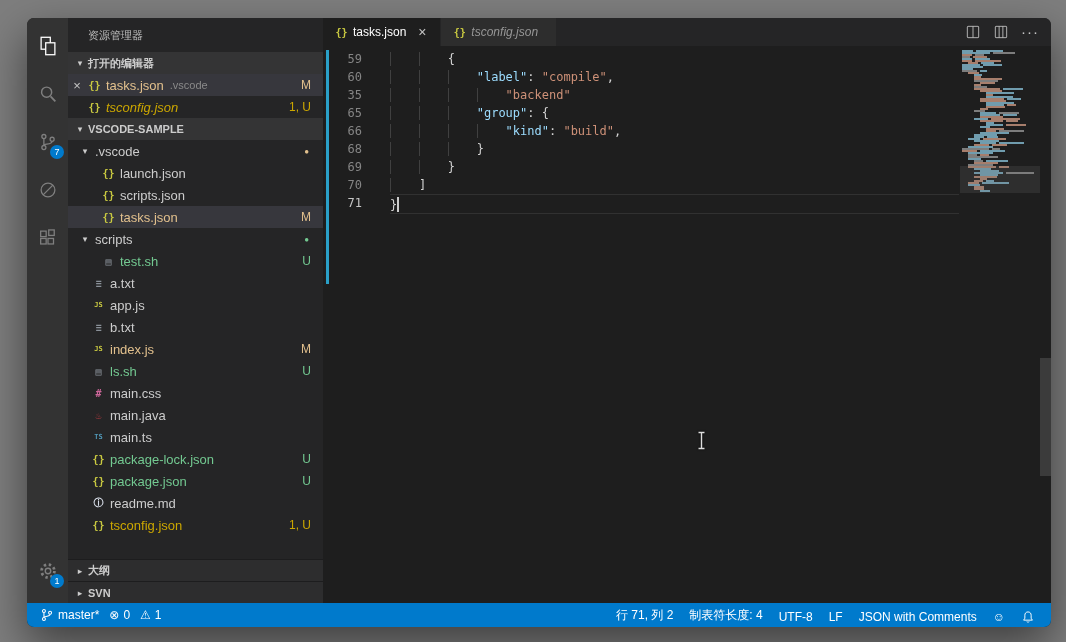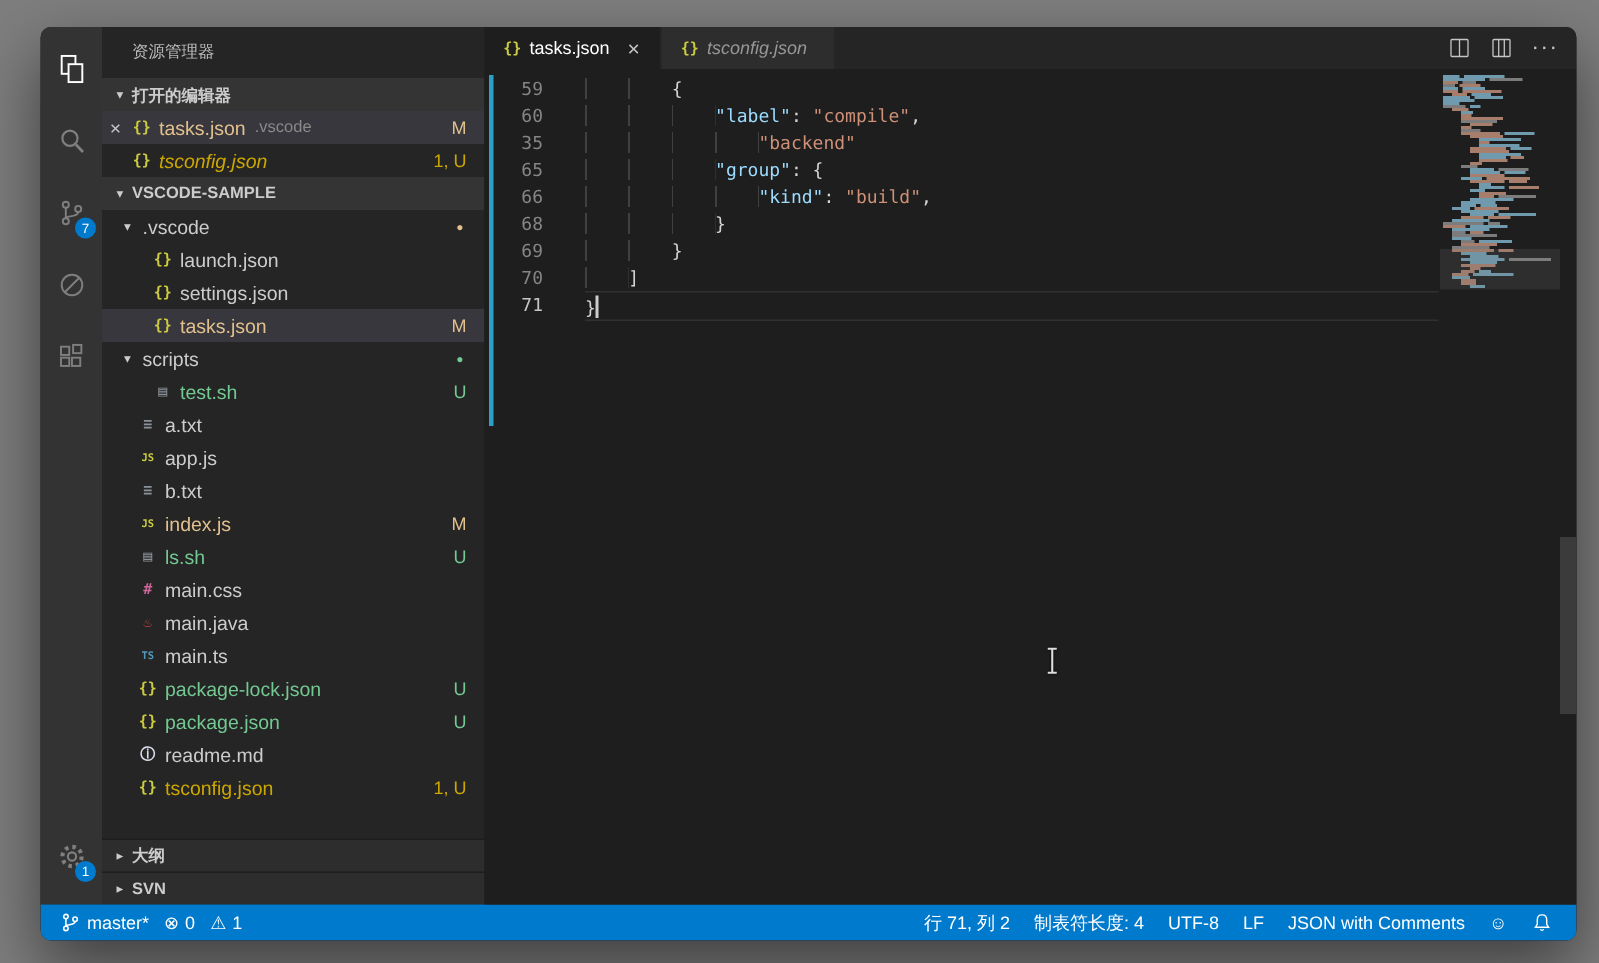--- a/index.html
+++ b/index.html
@@ -81,21 +81,21 @@
   .minimap{position:absolute;top:4px;right:11px;width:80px;opacity:.85}
   .mm-line{height:2px;white-space:nowrap}
   .mm-line span{display:inline-block;height:2px;vertical-align:top;margin-right:3px}
   .mm-slider{position:absolute;right:11px;width:80px;top:120px;height:27px;background:rgba(121,121,121,.18)}
   .vscroll{position:absolute;right:0;top:312px;width:11px;height:118px;background:rgba(121,121,121,.32)}
 
   
   .statusbar{height:24px;flex:0 0 24px;background:var(--accent);display:flex;align-items:center;color:#ffffff;
              font-size:12px;padding:0 8px}
   .sb-item{display:flex;align-items:center;gap:4px;padding:0 5px;cursor:pointer;height:100%}
-  .sb-right{margin-left:auto;display:flex;align-items:center}
+  .sb-right{margin-left:auto;display:flex;align-items:flex-end}
   .sb-right .sb-item{padding:0 8px}
   .sb-sym{font-size:12px}
   .sb-gap{margin-left:6px}
   .sb-item svg{width:14px;height:14px}
 
   
   .ibeam{position:absolute;left:695px;top:431px;width:13px;height:19px;filter:drop-shadow(0 0 1px rgba(0,0,0,.9));z-index:9}
 </style>
 </head>
 <body>
@@ -187,21 +187,21 @@
             <span class="spacer"></span>
             <span class="row-dot deco-mod">●</span>
           </div>
           <div class="list-row" style="padding-left: 32px;">
             <span class="file-icon" style="color: rgb(203, 203, 65);">{}</span>
             <span class="row-label">launch.json</span>
             <span class="spacer"></span>
           </div>
           <div class="list-row" style="padding-left: 32px;">
             <span class="file-icon" style="color: rgb(203, 203, 65);">{}</span>
-            <span class="row-label">settings.json</span>
+            <span class="row-label">scripts.json</span>
             <span class="spacer"></span>
           </div>
           <div class="list-row selected" style="padding-left: 32px;">
             <span class="file-icon" style="color: rgb(203, 203, 65);">{}</span>
             <span class="row-label deco-mod">tasks.json</span>
             <span class="spacer"></span>
             <span class="row-deco deco-mod">M</span>
           </div>
           <div class="list-row" style="padding-left: 10px;">
             <span class="tree-twisty">▾</span>

